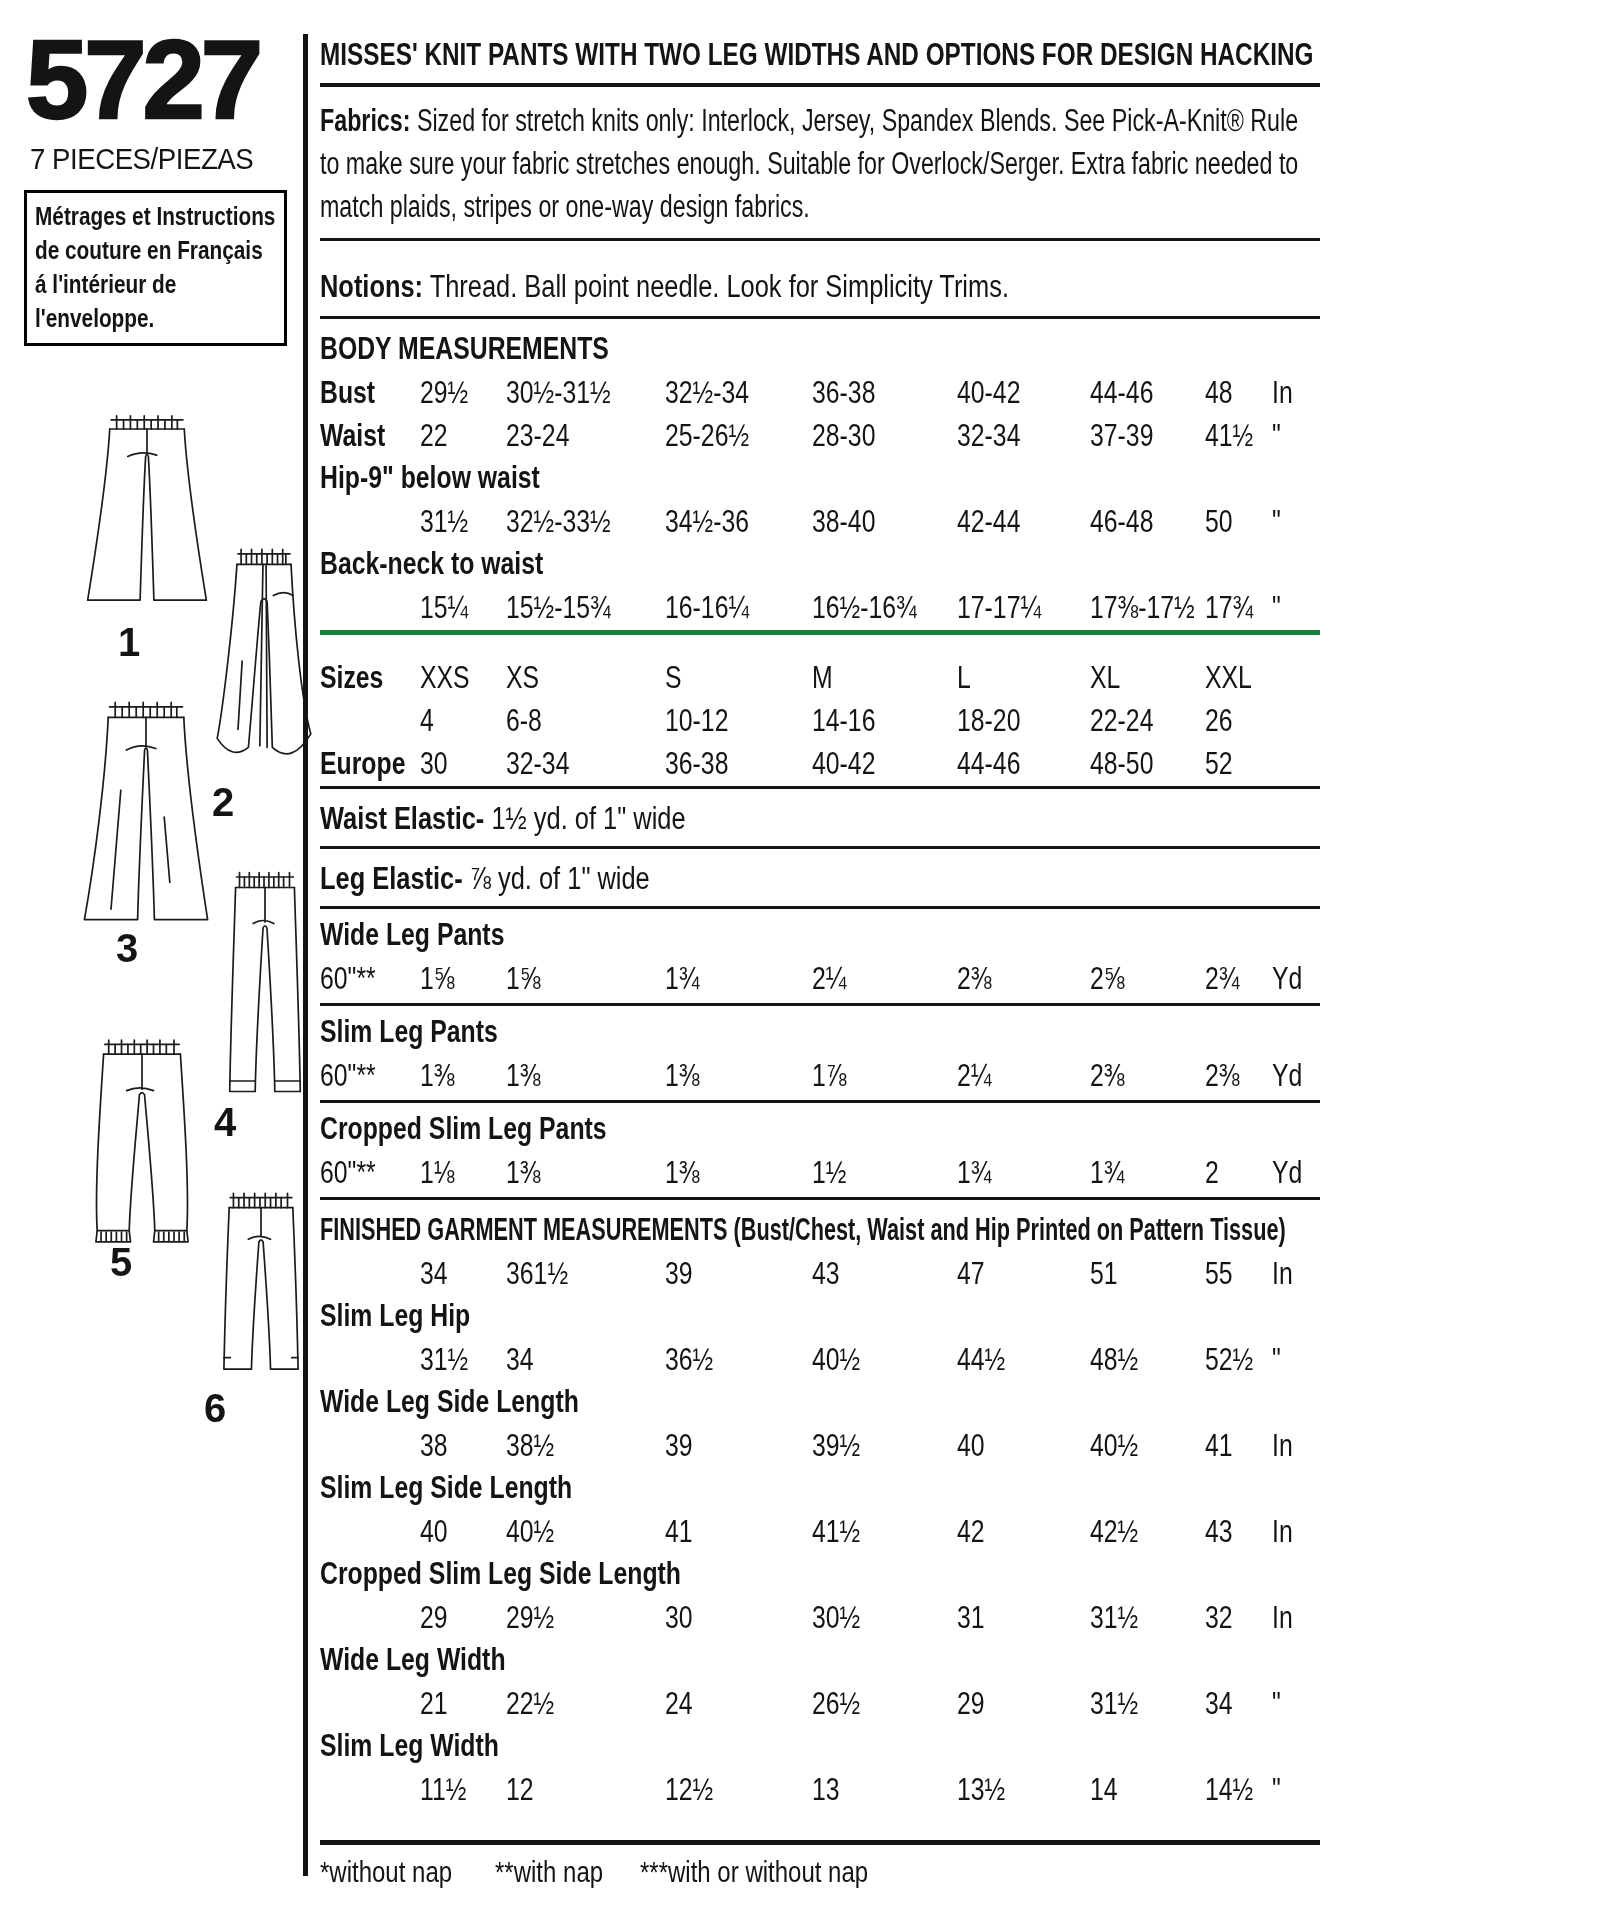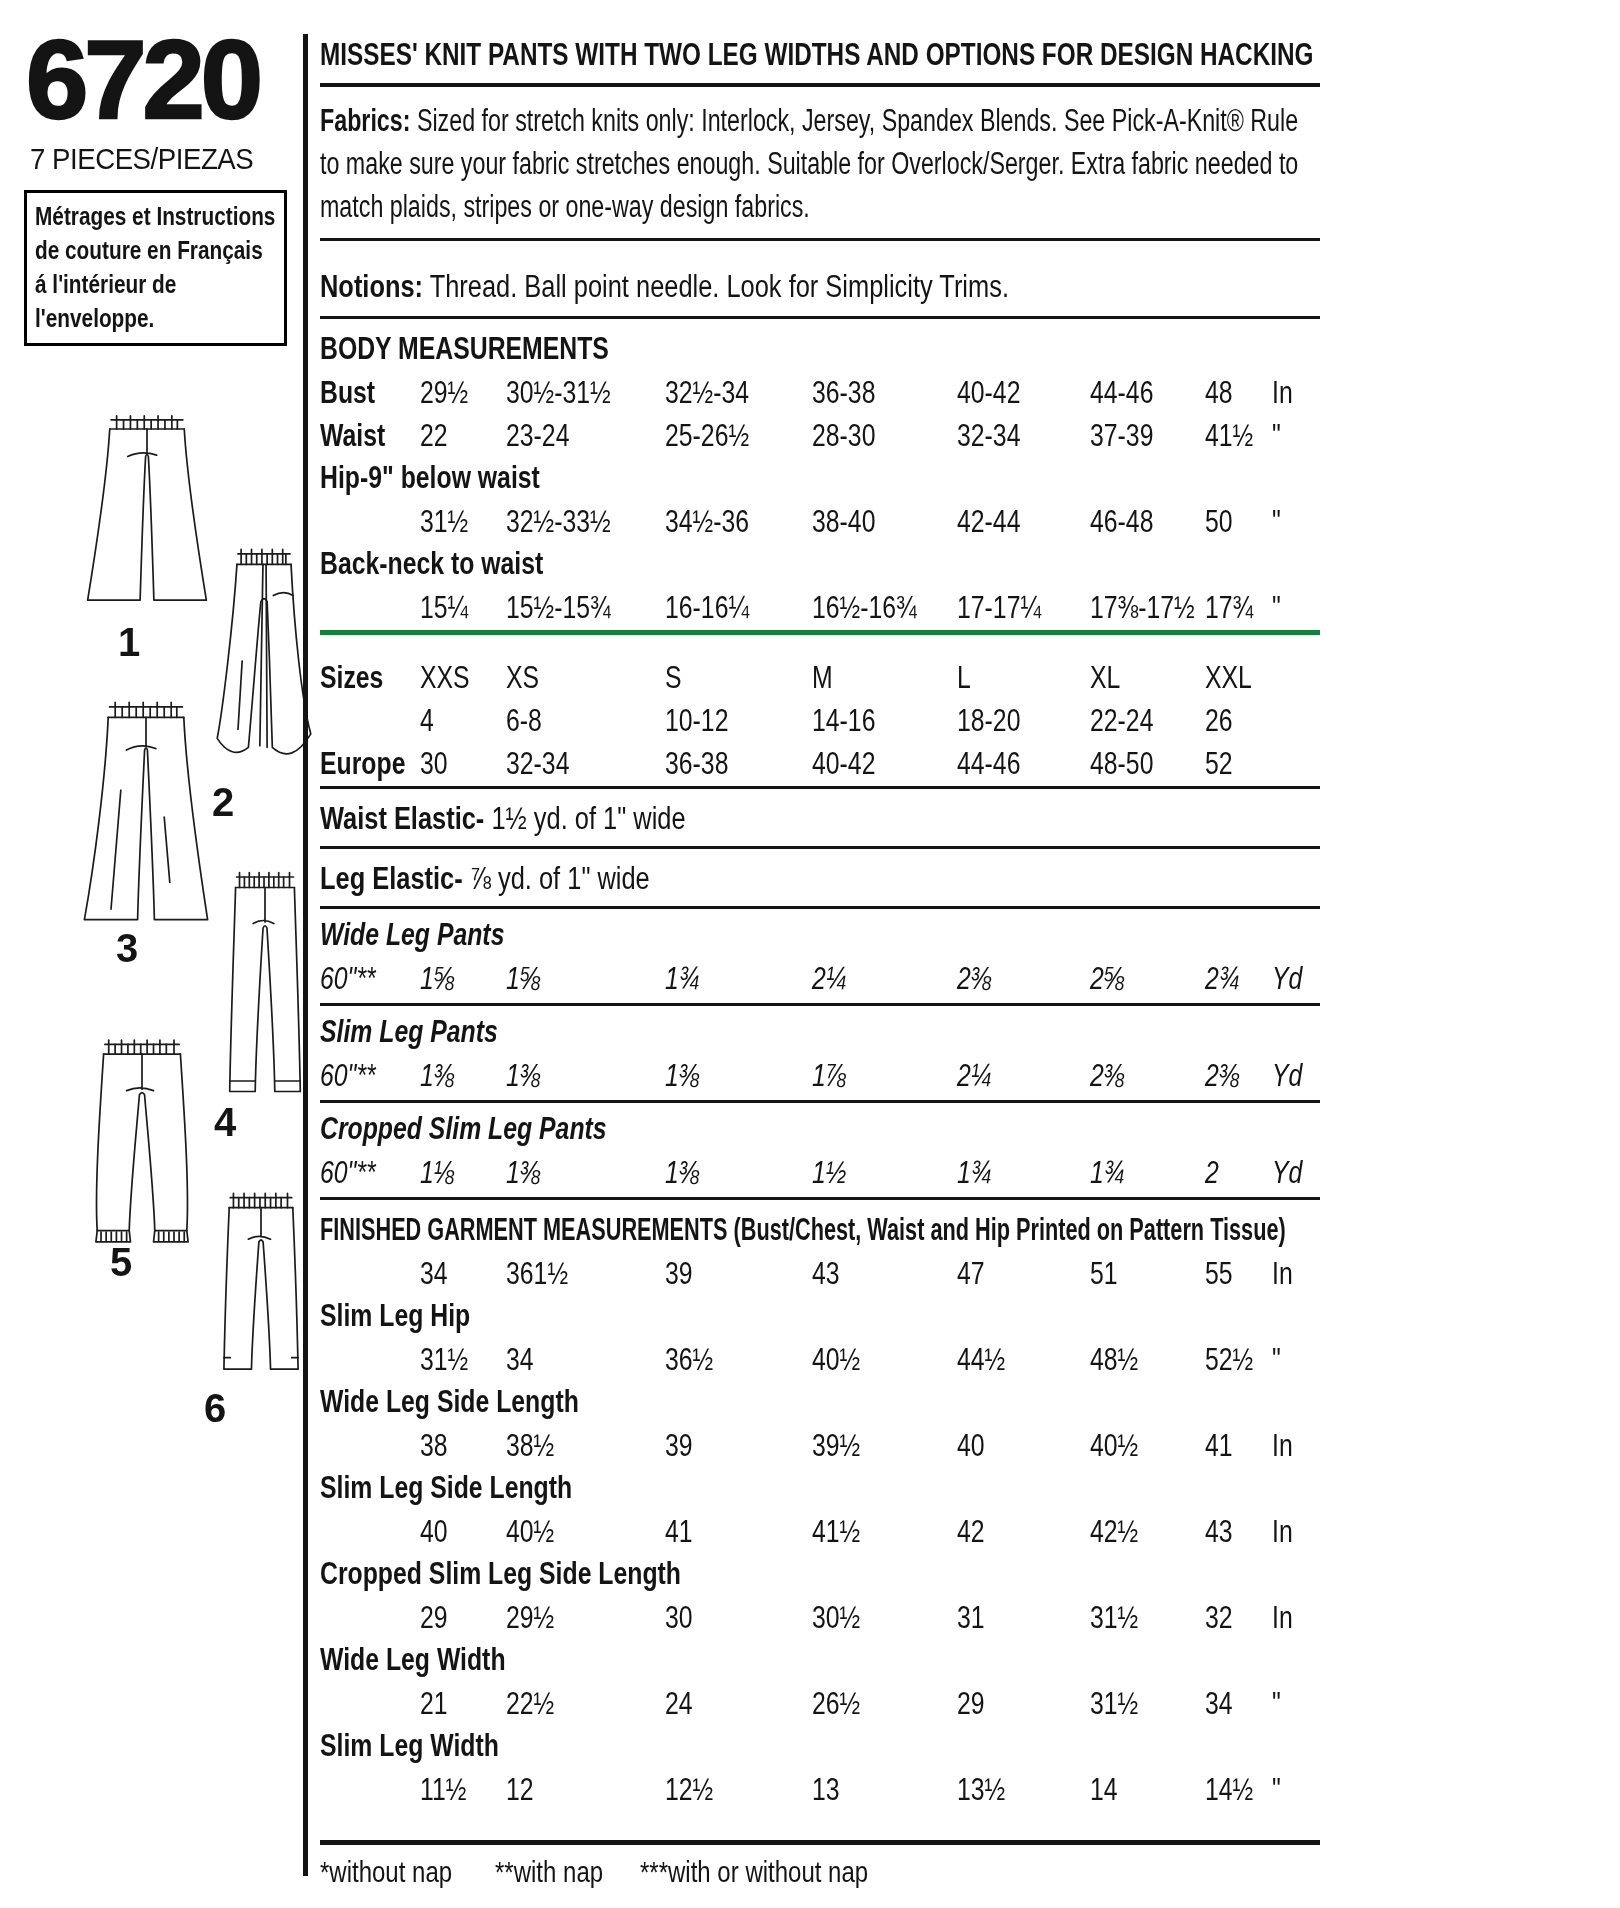--- a/index.html
+++ b/index.html
@@ -50,32 +50,32 @@
   .g>div{font-size:31px;line-height:40px;white-space:nowrap;
          transform:scaleX(0.80);transform-origin:0 100%;}
   .g>div.bold{font-weight:bold;}
   .lrow{height:43px;}
   .lrow>span{display:inline-block;font-size:31px;line-height:43px;font-weight:bold;
              white-space:nowrap;transform:scaleX(0.80);transform-origin:0 0;}
 
   #bm-rows{padding-bottom:2px;}
   #sizes-rows{padding-top:20px;padding-bottom:2px;}
   .eline{padding:8px 0 6px 0;height:43px;}
-  .ysec{padding:4px 0 4px 0;font-style:italic;}
+  .ysec{padding:4px 0 4px 0;}
   .footrule{margin-top:30px;height:5px;background:#141414;}
   .foot{padding-top:10px;}
   .foot span{display:inline-block;font-size:30px;white-space:nowrap;margin-right:10px;
              transform:scaleX(0.80);transform-origin:0 0;}
 </style>
 </head>
 <body>
 
 <div class="page">
 
-  <div class="big-num">6720</div>
+  <div class="big-num">5727</div>
   <div class="pieces">7 PIECES/PIEZAS</div>
 
   <div class="french-box">
     <div class="fline">Métrages et Instructions</div>
     <div class="fline">de couture en Français</div>
     <div class="fline">á l'intérieur de</div>
     <div class="fline">l'enveloppe.</div>
   </div>
 
   <div class="view" style="left:78px;top:412px;width:138px;height:196px;">

